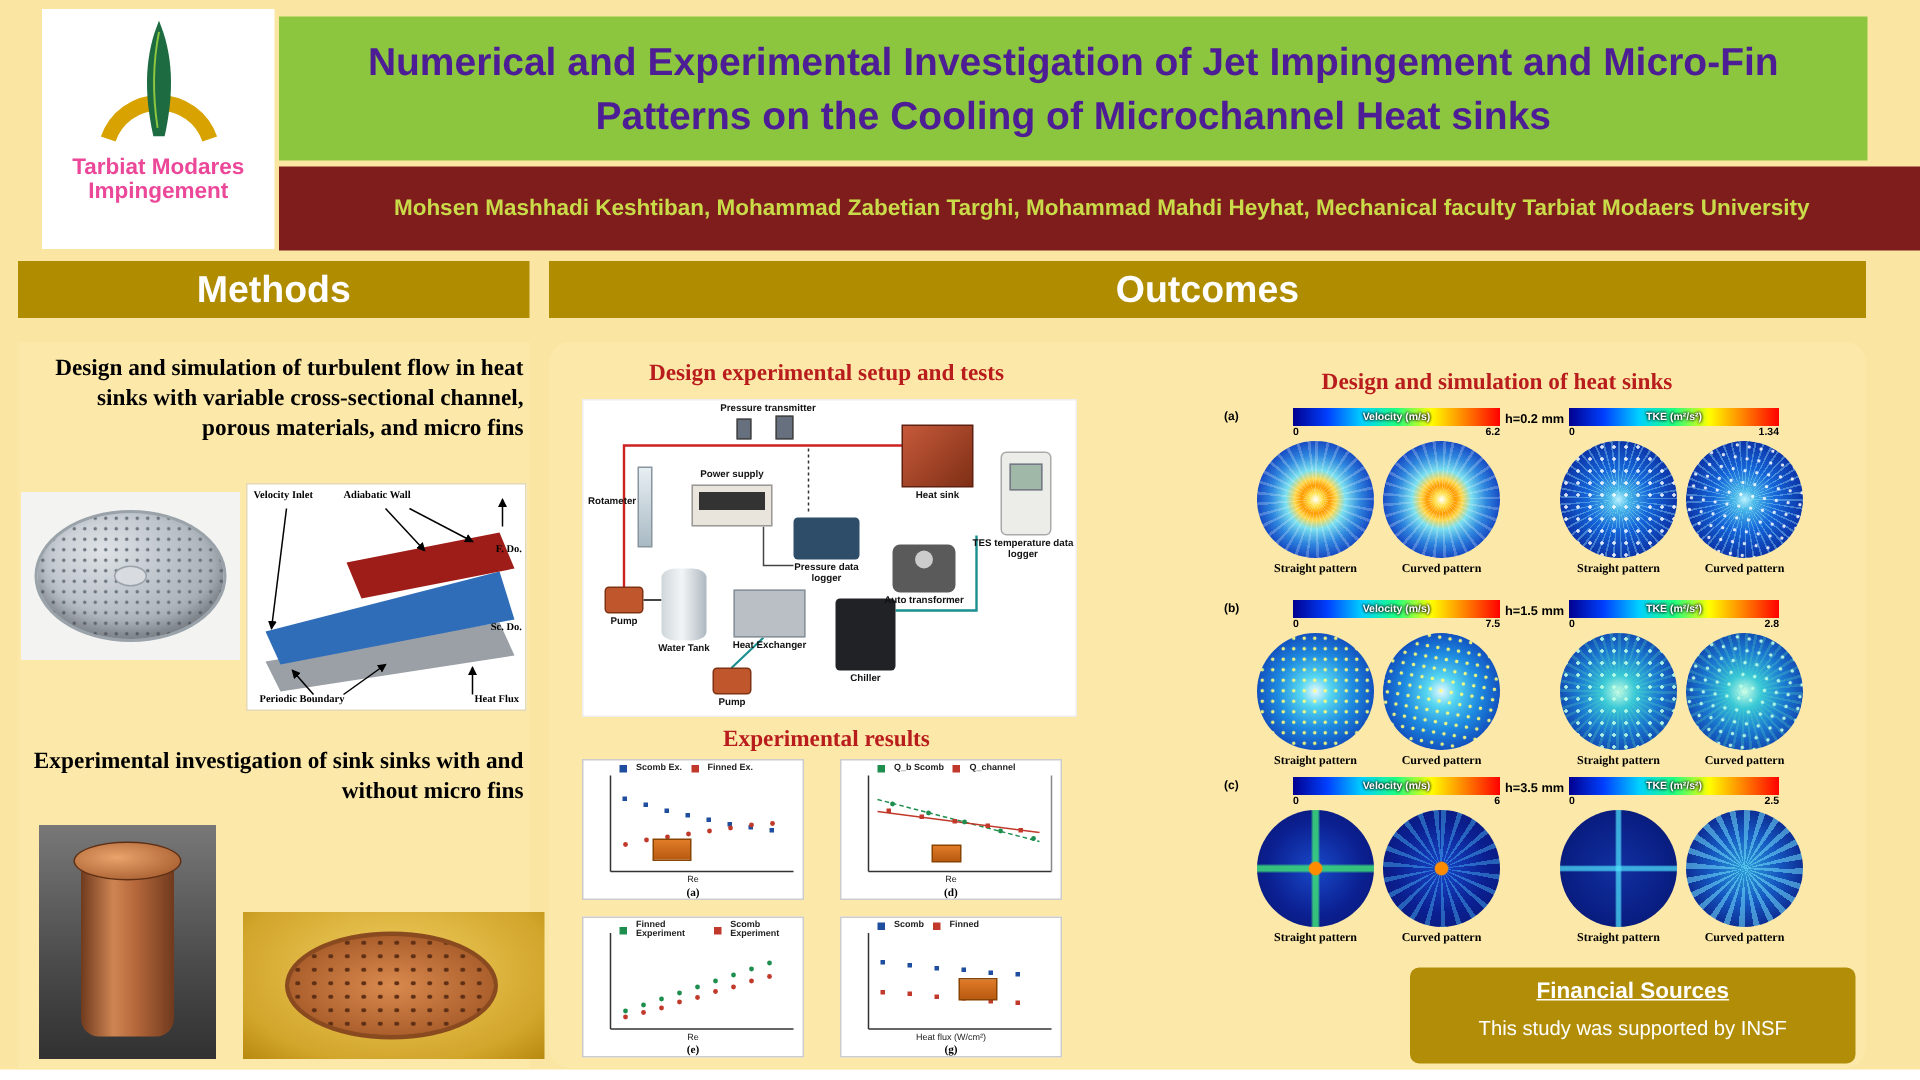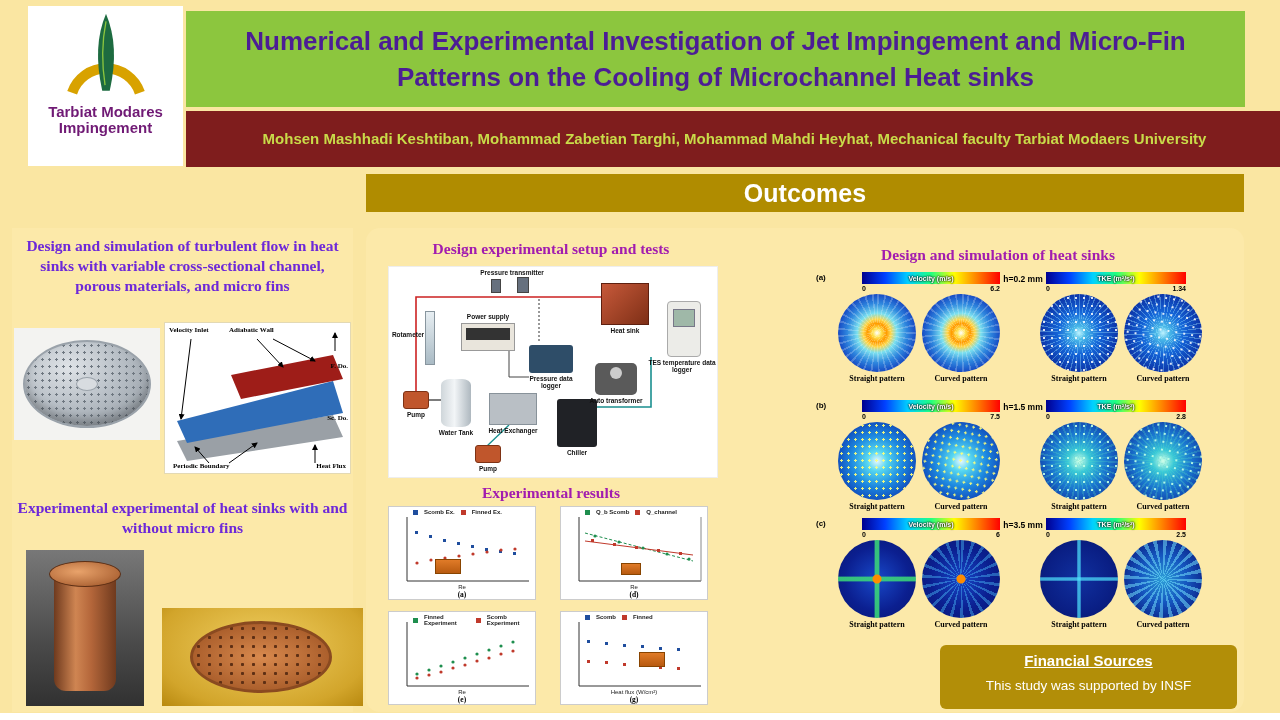--- a/index.html
+++ b/index.html
@@ -4,41 +4,41 @@
 <style>
   *{margin:0;padding:0;box-sizing:border-box}
   html,body{background:#e9e9e9}
   .poster{position:relative;width:1280px;height:720px;background:#FAE6A2;overflow:hidden;
           font-family:"Liberation Sans",sans-serif}
   .bottom-strip{position:absolute;left:0;bottom:0;width:100%;height:7px;background:#fff}
 
   
   .logo-box{position:absolute;left:28px;top:6px;width:155px;height:160px;background:#fff;
             display:flex;flex-direction:column;align-items:center;padding-top:4px}
-  .logo-text{font-size:15px;font-weight:700;color:#701a75;text-align:center;line-height:1.08}
+  .logo-text{font-size:15px;font-weight:700;color:#ec4899;text-align:center;line-height:1.08}
   .title-bar{position:absolute;left:186px;top:11px;width:1059px;height:96px;background:#8CC63E;
              display:flex;align-items:center;justify-content:center;padding:0 30px}
   .title-bar h1{font-size:26px;font-weight:700;color:#4c1d95;text-align:center;line-height:1.4}
   .authors-bar{position:absolute;left:186px;top:111px;width:1097px;height:56px;background:#7f1d1d;
                display:flex;align-items:center;justify-content:center;padding:0 36px}
   .authors-bar p{color:#C9DB49;font-weight:700;font-size:15px;text-align:center;line-height:1.45}
 
   
   .sec-head{position:absolute;top:174px;height:38px;background:#B08C00;color:#fff;display:flex;
             align-items:center;justify-content:center;font-size:25px;font-weight:700}
   #methods-head{left:12px;width:341px}
   #outcomes-head{left:366px;width:878px}
 
   
   .methods-panel{position:absolute;left:12px;top:228px;width:341px;height:484px;background:#FCE9A9}
   .outcomes-panel{position:absolute;left:366px;top:228px;width:878px;height:484px;background:#FCE9A9;border-radius:14px}
 
   
   .m-text{position:absolute;left:4px;right:4px;font-family:"Liberation Serif",serif;font-weight:700;
-          font-size:15.5px;color:#6d28d9;text-align:center;line-height:1.28}
+          font-size:15.5px;color:#000000;text-align:right;line-height:1.28}
   #m-text1{top:8px}
   #m-text2{top:270px}
   .cad-box{position:absolute;left:2px;top:100px;width:146px;height:112px;background:#f3f3f1;
            display:flex;align-items:center;justify-content:center}
   .cad-disc{width:128px;height:88px;border-radius:50%;
             background-image:radial-gradient(#6e7780 1px,transparent 1.4px),
                              radial-gradient(ellipse at 35% 30%,#dfe3e7 0%,#b9c0c7 45%,#8f979f 100%);
             background-size:7px 7px,auto;border:2px solid #9aa2aa;
             box-shadow:inset 0 -7px 10px rgba(0,0,0,.25);display:flex;align-items:center;justify-content:center}
   .cad-hole{width:22px;height:14px;border-radius:50%;background:#d8dce0;border:1px solid #9aa2aa}
@@ -53,21 +53,21 @@
   .cyl-top{position:absolute;top:0;left:2px;width:72px;height:26px;border-radius:50%;
            background:radial-gradient(ellipse at 40% 40%,#e9a36b,#b36a3a 70%,#8a4a24);border:1px solid #5e2f14}
   .photo2{position:absolute;left:150px;top:380px;width:201px;height:98px;
           background:radial-gradient(ellipse at 50% 40%,#f0cf62,#d2a52b 75%,#b8890f)}
   .pin-disc{position:absolute;left:28px;top:13px;width:142px;height:72px;border-radius:50%;
             background-image:radial-gradient(#5e2f14 1.5px,transparent 1.9px),
                              radial-gradient(ellipse,#d98a4e,#a65a28 80%);
             background-size:11px 9px,auto;border:3px solid #8a4a20}
 
   
-  .o-title{position:absolute;font-family:"Liberation Serif",serif;font-weight:700;font-size:15.5px;color:#a21caf;text-align:center}
+  .o-title{position:absolute;font-family:"Liberation Serif",serif;font-weight:700;font-size:15.5px;color:#b91c1c;text-align:center}
   #setup-title{left:20px;top:12px;width:330px}
   #results-title{left:20px;top:256px;width:330px}
   #sim-title{left:400px;top:18px;width:464px}
 
   
   .setup{position:absolute;left:22px;top:38px;width:330px;height:212px;background:#fff;border:1px solid #eee}
   .setup svg{position:absolute;left:0;top:0}
   .comp{position:absolute}
   .slabel{position:absolute;font-size:6.5px;font-weight:700;color:#111;line-height:1.15;text-align:center}
   .rotameter{left:36px;top:44px;width:10px;height:54px;background:linear-gradient(#e7eef2,#a9bac4);border:1px solid #88959e}
@@ -178,20 +178,23 @@
   </div>
 
   <div class="title-bar">
     <h1>Numerical and Experimental Investigation of Jet Impingement and Micro-Fin Patterns on the Cooling of Microchannel Heat sinks</h1>
   </div>
 
   <div class="authors-bar">
     <p>Mohsen Mashhadi Keshtiban, Mohammad Zabetian Targhi, Mohammad Mahdi Heyhat, Mechanical faculty Tarbiat Modaers University</p>
   </div>
 
+  <div class="sec-head" id="methods-head">
+    <span>Methods</span>
+  </div>
   <div class="sec-head" id="outcomes-head">
     <span>Outcomes</span>
   </div>
 
   <div class="methods-panel">
     <p class="m-text" id="m-text1">Design and simulation of turbulent flow in heat sinks with variable cross-sectional channel, porous materials, and micro fins</p>
 
     <div class="cad-box">
       <div class="cad-disc">
         <div class="cad-hole"></div>
@@ -217,21 +220,21 @@
         <line x1="170" y1="28" x2="170" y2="10" stroke="#000" stroke-width="1" marker-end="url(#arr)"></line>
       </svg>
       <span class="sch-label" style="left:4px;top:4px">Velocity Inlet</span>
       <span class="sch-label" style="left:64px;top:4px">Adiabatic Wall</span>
       <span class="sch-label" style="left:8px;bottom:3px">Periodic Boundary</span>
       <span class="sch-label" style="right:4px;bottom:3px">Heat Flux</span>
       <span class="sch-label" style="right:2px;top:40px">F. Do.</span>
       <span class="sch-label" style="right:2px;top:92px">Sc. Do.</span>
     </div>
 
-    <p class="m-text" id="m-text2">Experimental experimental of heat sinks with and without micro fins</p>
+    <p class="m-text" id="m-text2">Experimental investigation of sink sinks with and without micro fins</p>
 
     <div class="photo1">
       <div class="copper-cyl">
         <div class="cyl-body"></div>
         <div class="cyl-top"></div>
       </div>
     </div>
 
     <div class="photo2">
       <div class="pin-disc"></div>

